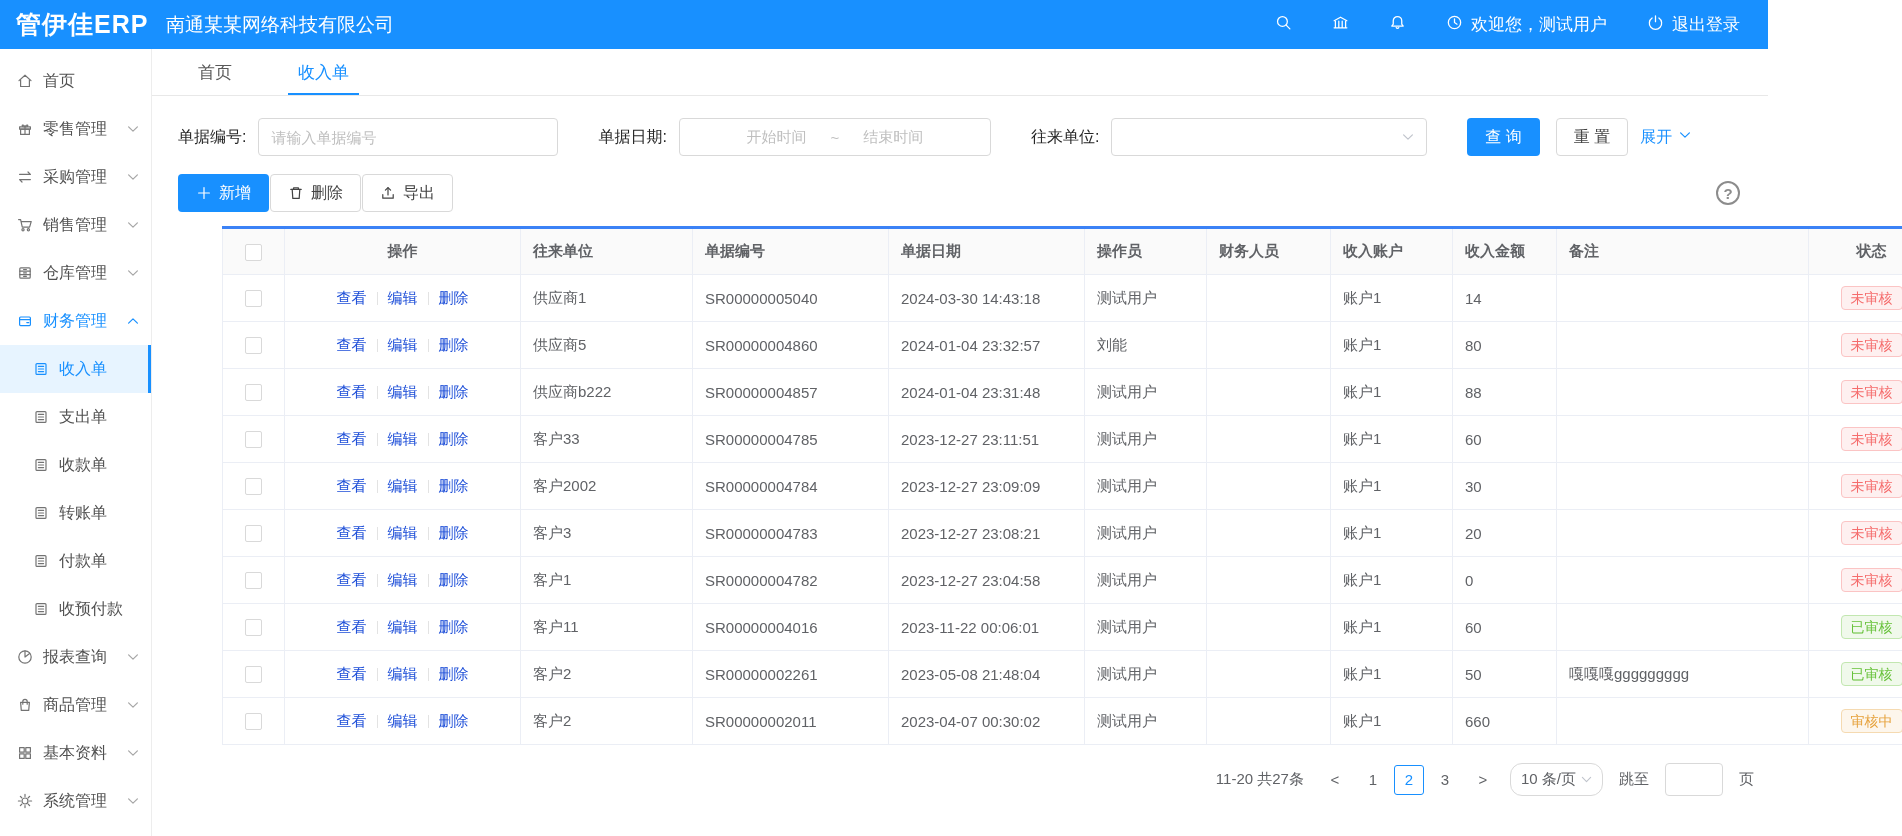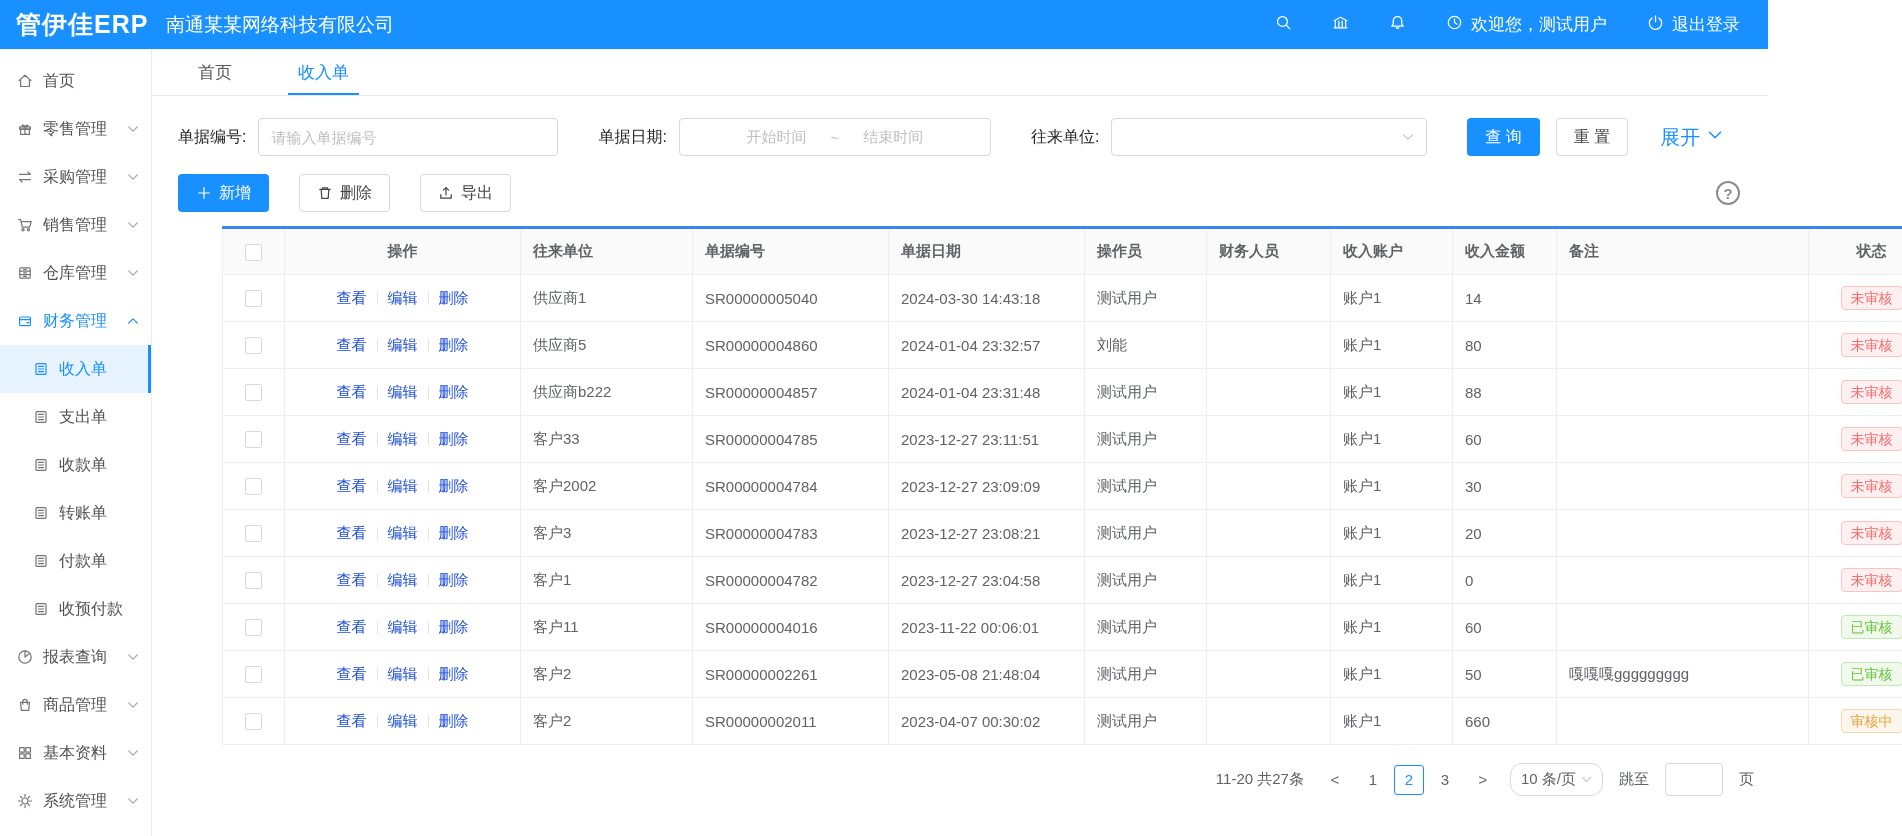--- a/index.html
+++ b/index.html
@@ -44,25 +44,25 @@
   .text-input { width:300px; height:38px; border:1px solid #d9d9d9; border-radius:4px; margin-left:12px; padding:0 12px; font-size:15px; color:#595959; outline:none; font-family:inherit; }
   .text-input::placeholder { color:#bfbfbf; }
   .date-range { width:312px; height:38px; border:1px solid #d9d9d9; border-radius:4px; margin-left:12px; display:flex; align-items:center; justify-content:center; gap:24px; font-size:15px; color:#bfbfbf; cursor:text; }
   .select-box { width:316px; height:38px; border:1px solid #d9d9d9; border-radius:4px; margin-left:12px; position:relative; cursor:pointer; }
   .select-box .chev { position:absolute; right:10px; top:50%; transform:translateY(-50%); color:#c0c4cc; display:flex; }
   .select-box .chev svg { width:13px; height:13px; }
   .gap-lg { margin-left:40px; }
   .btn { height:38px; border-radius:4px; font-size:16px; display:inline-flex; align-items:center; justify-content:center; cursor:pointer; padding:0 17px; border:1px solid transparent; white-space:nowrap; font-family:inherit; }
   .btn-primary { background:#1890ff; color:#fff; }
   .btn-default { background:#fff; border-color:#d9d9d9; color:#434343; }
-  .expand-link { color:#1890ff; font-size:20px; margin-left:32px; display:flex; align-items:center; gap:5px; cursor:pointer; }
+  .expand-link { color:#1890ff; font-size:16px; margin-left:12px; display:flex; align-items:center; gap:5px; cursor:pointer; }
   .expand-link svg { width:13px; height:13px; }
 
   
-  .toolbar { display:flex; align-items:center; gap:30px; padding:18px 28px 14px 26px; }
+  .toolbar { display:flex; align-items:center; gap:1px; padding:18px 28px 14px 26px; }
   .btn .b-icon { display:flex; margin-right:7px; }
   .btn .b-icon svg { width:16px; height:16px; }
   .help-circle { margin-left:auto; width:24px; height:24px; border:2px solid #8c8c8c; border-radius:50%; display:flex; align-items:center; justify-content:center; color:#8c8c8c; font-size:15px; font-weight:bold; cursor:pointer; }
 
   
   .table-wrap { padding:0 14px 0 26px; }
   table { width:100%; border-collapse:collapse; table-layout:fixed; border-top:3px solid #3b82f6; border-left:1px solid #ebeef5;margin-left:44px; }
   th, td { border-right:1px solid #ebeef5; border-bottom:1px solid #ebeef5; height:47px; padding:0 12px; font-size:15px; text-align:left; white-space:nowrap; overflow:hidden; }
   th { background:#fafafa; color:#606266; font-weight:bold; }
   td { color:#606266; }

